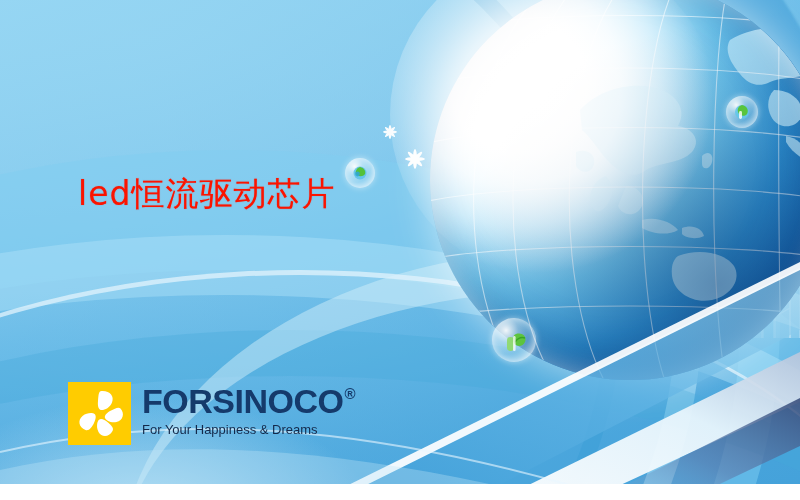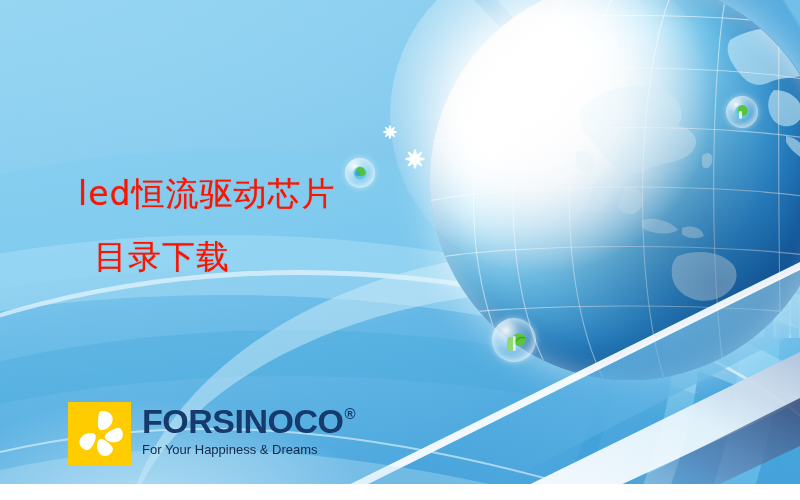--- a/index.html
+++ b/index.html
@@ -134,21 +134,21 @@
     font-family:"DejaVu Sans","Liberation Sans",sans-serif;
     font-size:33px;
     line-height:63px;
     letter-spacing:1px;
     white-space:nowrap;
     text-shadow:0 0 1px rgba(251,20,0,.5);
   }
   .headline .l2{display:block;padding-left:16px;}
 
   
-  .logo{position:absolute;left:68px;top:402px;display:flex;align-items:flex-start;}
+  .logo{position:absolute;left:68px;top:382px;display:flex;align-items:flex-start;}
   .logo-mark{
     width:63px;height:63px;background:#ffcc00;flex:0 0 auto;position:relative;
   }
   .logo-text{margin-left:11px;margin-top:1px;}
   .logo-name{
     font-family:"Liberation Sans","DejaVu Sans",sans-serif;
     font-weight:bold;font-size:34px;line-height:36px;
     color:#153a6b;letter-spacing:-.5px;white-space:nowrap;
     display:flex;align-items:flex-start;
   }
@@ -359,21 +359,20 @@
     <svg class="seed" width="44" height="44" viewBox="0 0 44 44">
       <rect x="15" y="19" width="7" height="14" rx="3.4" fill="#8fd96f" opacity="0.95"></rect>
       <path d="M24 16 C 31 14, 35 19, 33 24 C 31 29, 24 29, 22 25 C 20 21, 21 17, 24 16 Z" fill="#5cc536" opacity="0.95"></path>
       <path d="M23 24 C 26 20, 30 19, 33 20" stroke="#2f9c1e" stroke-width="1.4" fill="none" opacity="0.8"></path>
       <rect x="21" y="18" width="2.6" height="15" rx="1.2" fill="#ffffff" opacity="0.75"></rect>
     </svg>
   </div>
 
   <div class="headline">
     <span class="l1">led恒流驱动芯片</span>
-    <span class="l2">目录下载</span>
   </div>
 
   <div class="logo">
     <div class="logo-mark">
       <svg width="63" height="63" viewBox="0 0 63 63">
         <g fill="#ffffff">
           <path d="M33.5 9 C 42 8.5, 46.5 14, 44 20.5 C 42 26, 36 28.5, 33 28 C 30.5 27.5, 29.5 24, 30 19 C 30.5 13.5, 30.5 9.2, 33.5 9 Z"></path>
           <path d="M52.5 26.5 C 57 31.5, 55 38.5, 48.5 40 C 43 41.2, 38 38.5, 37 36 C 36.2 33.8, 38.5 31, 42.5 28.8 C 47 26.3, 50.5 24.5, 52.5 26.5 Z"></path>
           <path d="M44.5 49 C 41 55.5, 33.5 55.5, 30.5 50 C 28 45.2, 29 39.5, 31 37.8 C 33 36.2, 36.5 37.5, 40 40.5 C 43.8 43.8, 46 46.2, 44.5 49 Z"></path>
           <path d="M17.5 48 C 10.5 45.5, 9.5 38, 14.5 34 C 18.8 30.6, 24.5 30.5, 26.5 32 C 28.4 33.4, 28 37, 26 41 C 23.8 45.4, 21 49.2, 17.5 48 Z"></path>

